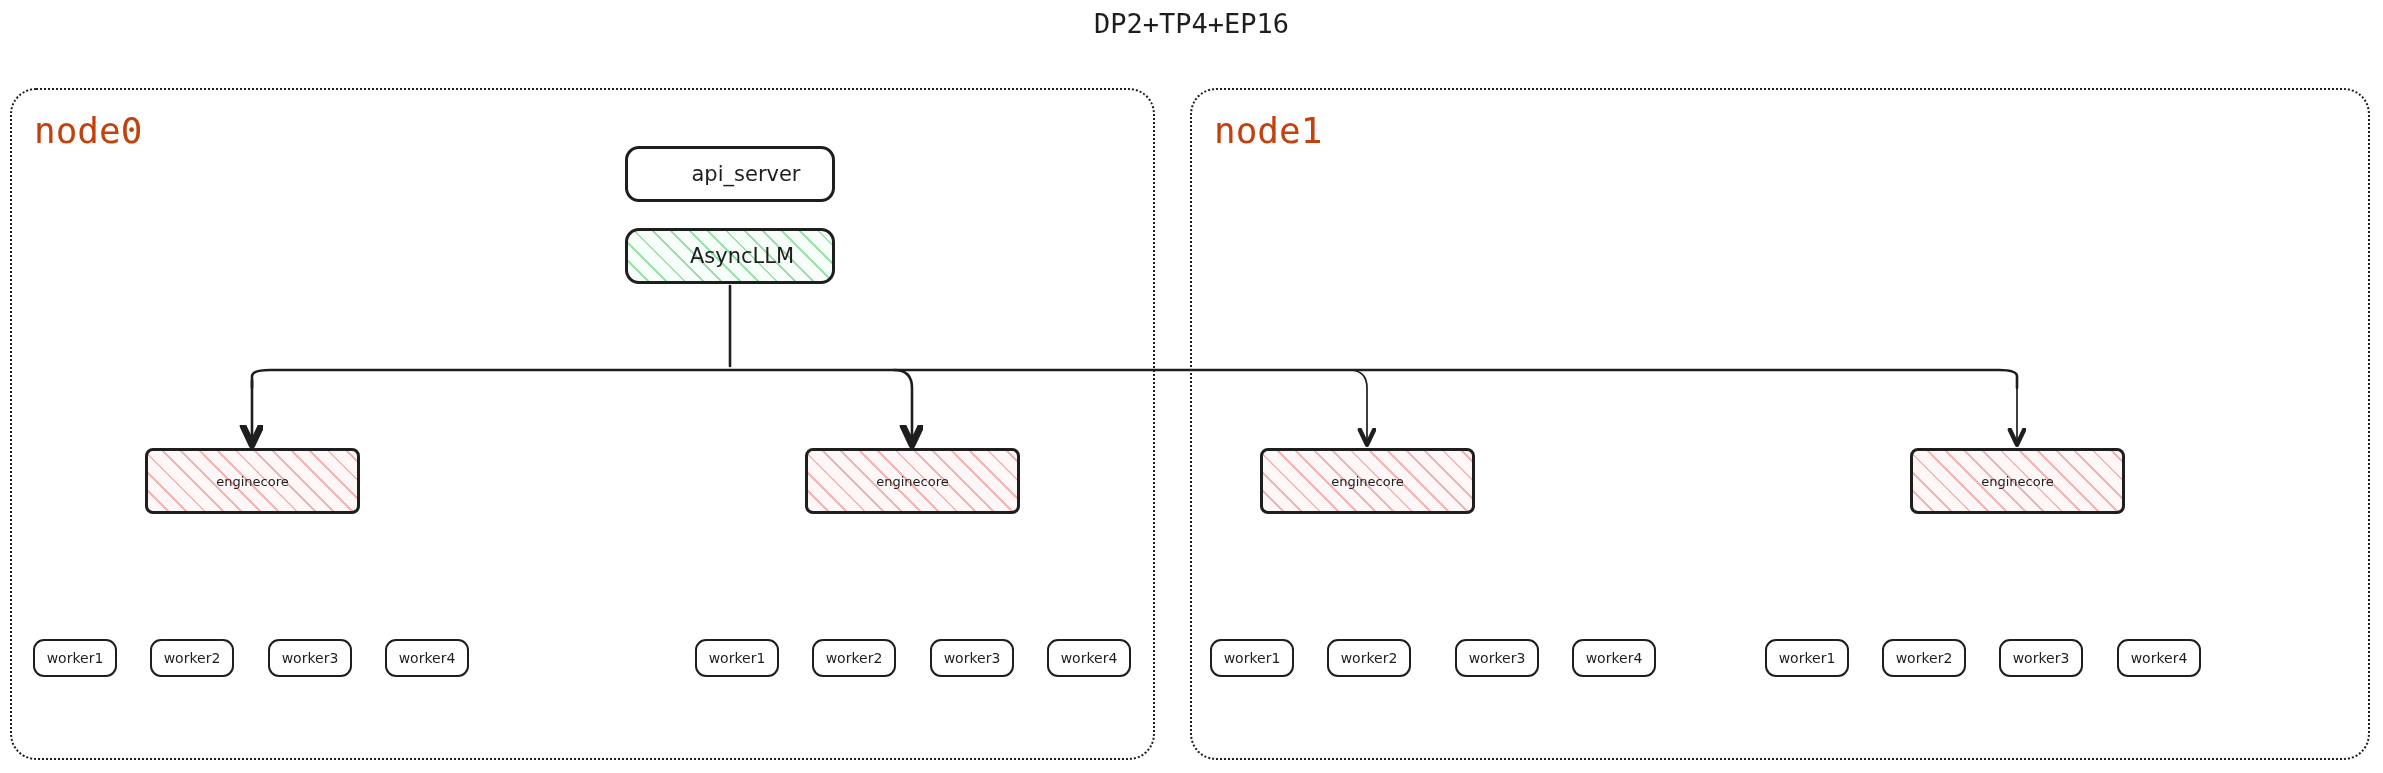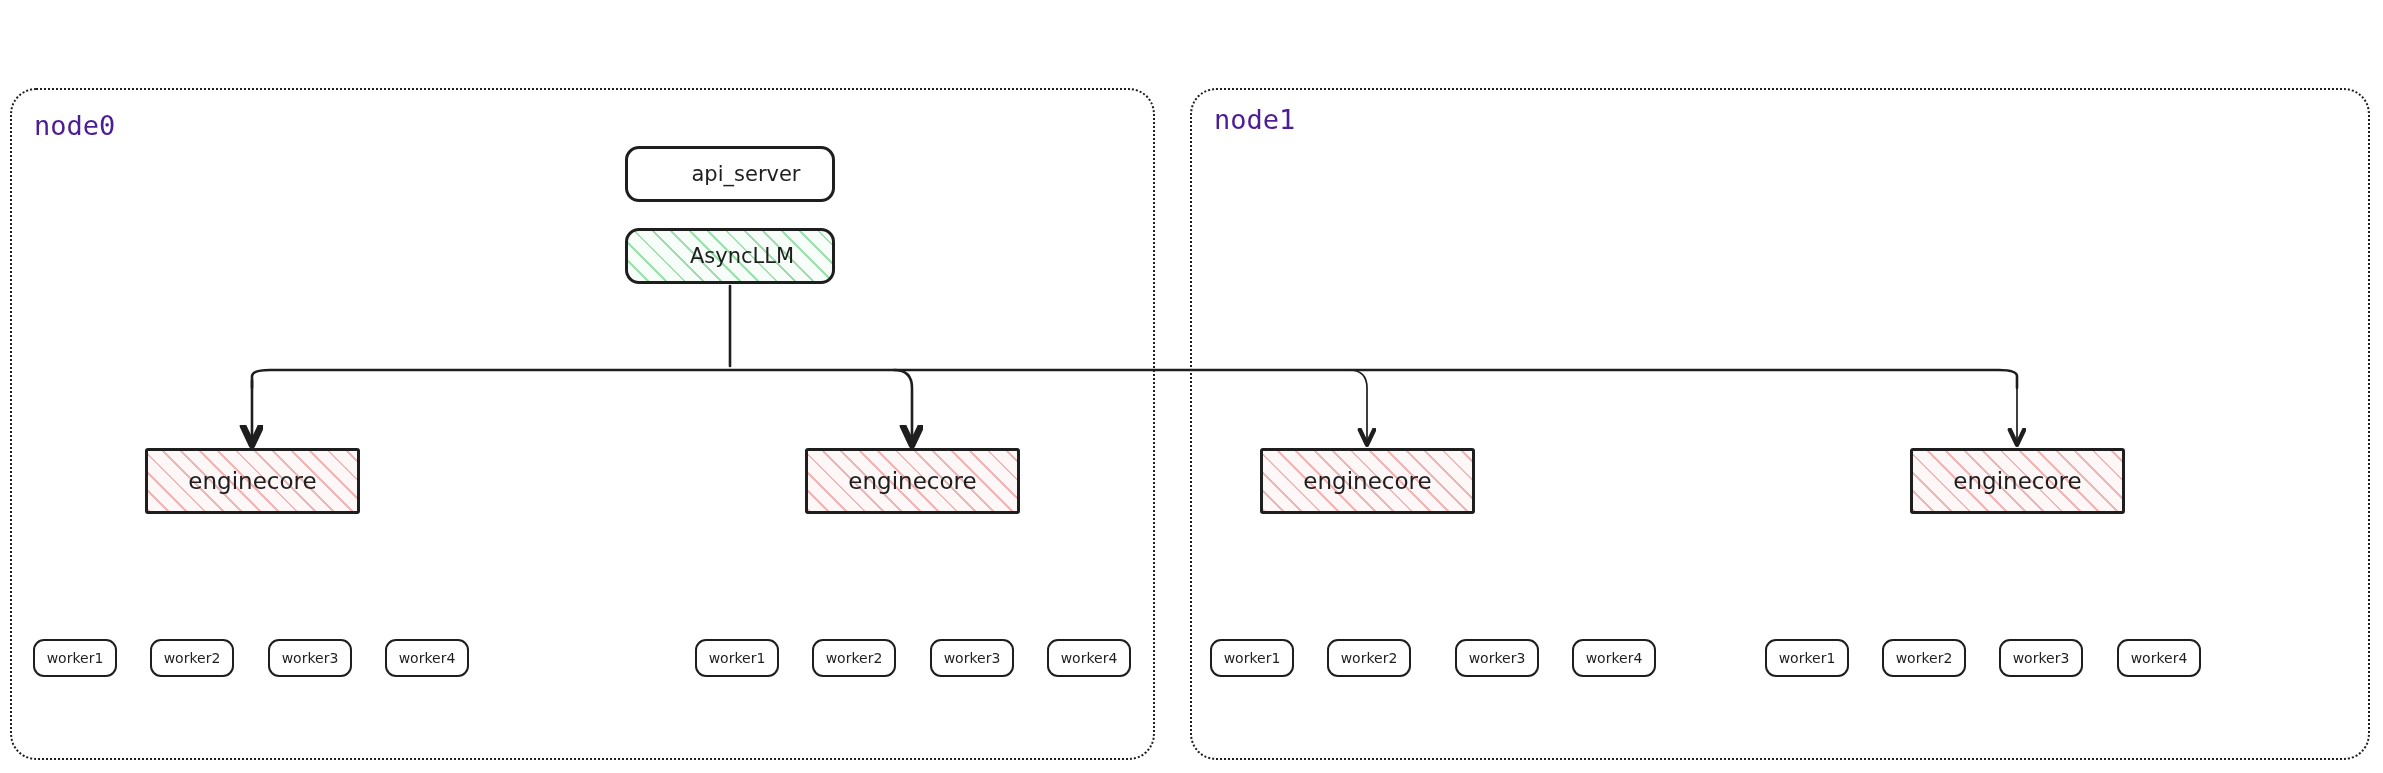--- a/index.html
+++ b/index.html
@@ -32,22 +32,22 @@
   .node-container {
     position: absolute;
     border: 2.5px dotted #1e1e1e;
     border-radius: 26px;
     background: transparent;
     box-sizing: border-box;
   }
   .node-label {
     position: absolute;
     font-family: "DejaVu Sans Mono", monospace;
-    font-size: 27px;
-    color: #4c1d95;
+    font-size: 36px;
+    color: #c2410c;
     white-space: nowrap;
   }
   .box {
     position: absolute;
     box-sizing: border-box;
     border: 3px solid #1e1e1e;
     display: flex;
     align-items: center;
     justify-content: center;
     color: #1e1e1e;
@@ -66,22 +66,22 @@
     background-image: repeating-linear-gradient(
       45deg,
       rgba(154, 222, 170, 0.95) 0px,
       rgba(154, 222, 170, 0.95) 2px,
       rgba(255,255,255,0) 2px,
       rgba(255,255,255,0) 13px
     );
     padding-left: 24px;
   }
   .box-engine {
-    border-radius: 3px;
-    font-size: 23px;
+    border-radius: 8px;
+    font-size: 13px;
     background-color: #fdf7f7;
     background-image: repeating-linear-gradient(
       45deg,
       rgba(240, 170, 170, 0.85) 0px,
       rgba(240, 170, 170, 0.85) 2px,
       rgba(255,255,255,0) 2px,
       rgba(255,255,255,0) 13px
     );
   }
   .box-worker {
@@ -106,26 +106,27 @@
   }
   svg.edges path.thin {
     stroke-width: 1.7;
   }
 </style>
 </head>
 <body>
 
 <div id="canvas">
 
+  <div class="diagram-title">DP2+TP4+EP16</div>
 
   <div class="node-container" id="node-box-0" style="left: 10px; top: 88px; width: 1145px; height: 672px;"></div>
   <div class="node-label" id="node-label-0" style="left: 34px; top: 110px;">node0</div>
 
   <div class="node-container" id="node-box-1" style="left: 1190px; top: 88px; width: 1180px; height: 672px;"></div>
-  <div class="node-label" id="node-label-1" style="left: 1214px; top: 104px;">node1</div>
+  <div class="node-label" id="node-label-1" style="left: 1214px; top: 110px;">node1</div>
 
   <svg class="edges" id="edge-layer" viewBox="0 0 2383 773">
     <defs>
       <marker id="arrowhead" markerWidth="9" markerHeight="9" refX="7.4" refY="4.1" orient="auto" markerUnits="strokeWidth">
         <path d="M0.6,0.7 L7.8,4.1 L0.6,7.5" fill="none" stroke="#1e1e1e" stroke-width="1.25" stroke-linecap="round" stroke-linejoin="round"></path>
       </marker>
       <marker id="arrowhead-thin" markerWidth="11" markerHeight="11" refX="9.2" refY="5.1" orient="auto" markerUnits="strokeWidth">
         <path d="M0.8,0.9 L9.6,5.1 L0.8,9.3" fill="none" stroke="#1e1e1e" stroke-width="1.3" stroke-linecap="round" stroke-linejoin="round"></path>
       </marker>
     </defs>

